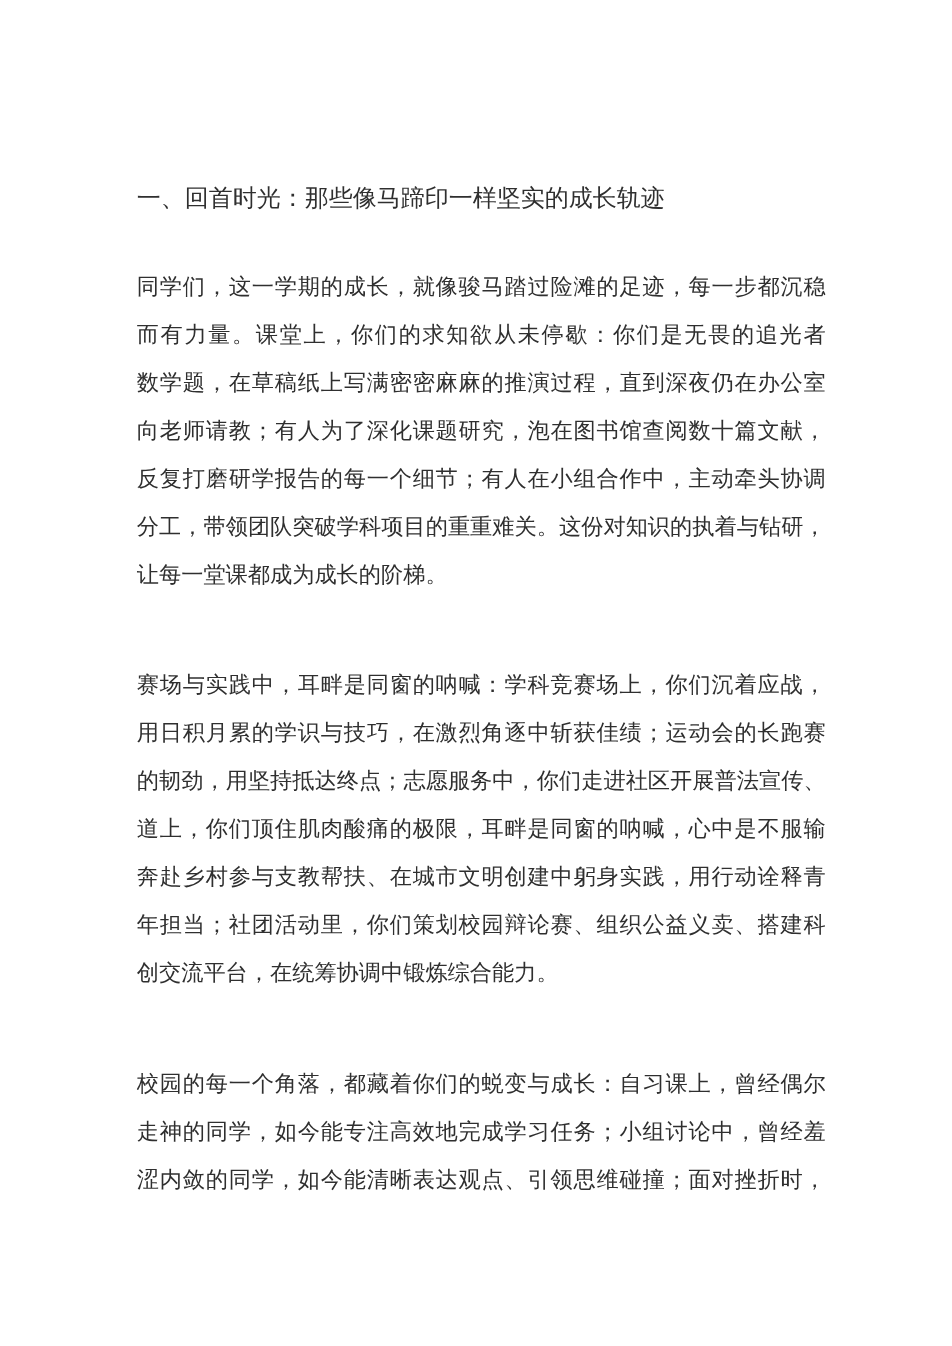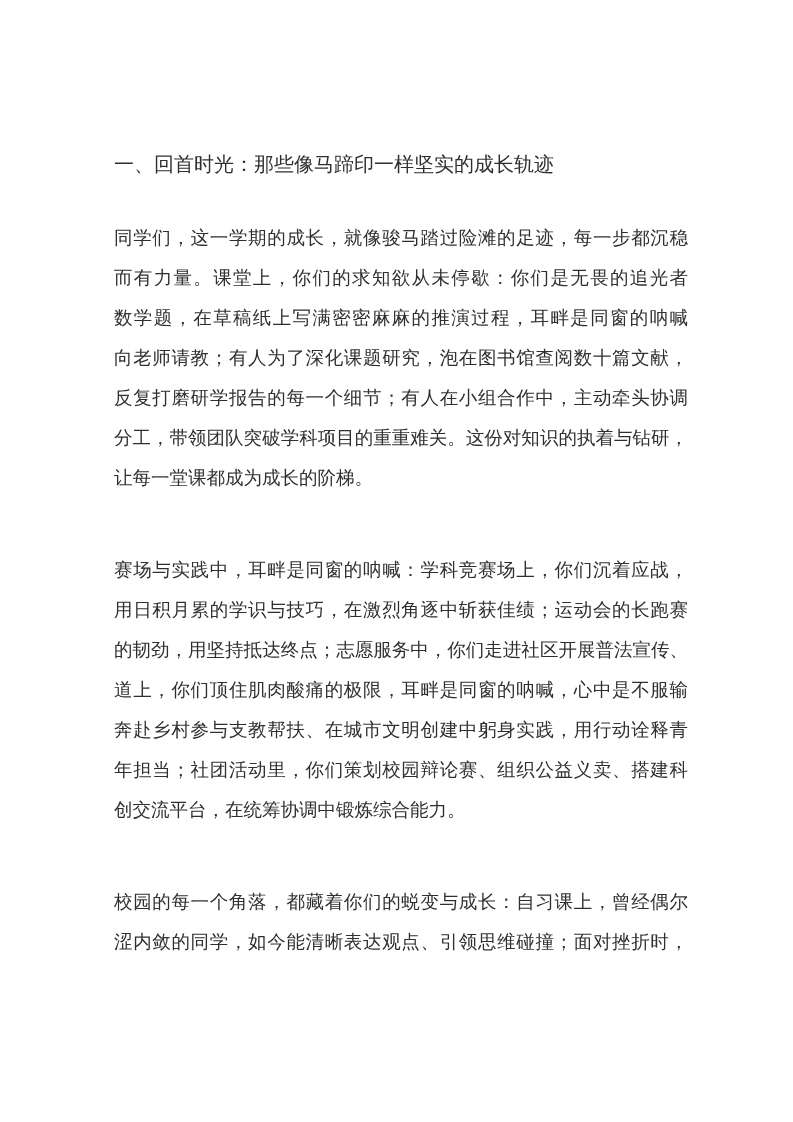--- a/index.html
+++ b/index.html
@@ -6,21 +6,21 @@
     margin: 0;
     padding: 0;
     background: #ffffff;
   }
   .page {
     position: relative;
     width: 793px;
     height: 1122px;
     background: #ffffff;
     overflow: hidden;
-    font-family: Liberation Mono, monospace;
+    font-family: Liberation Serif, serif;
   }
   .content {
     position: absolute;
     left: 114px;
     top: 146px;
     width: 574px;
   }
   .heading {
     font-size: 20px;
     line-height: 40px;
@@ -52,34 +52,35 @@
 </head>
 <body>
 
 <div class="page">
   <div class="content">
     <div class="heading">一、回首时光：那些像马蹄印一样坚实的成长轨迹</div>
     <div id="paragraphs">
         <div class="para">
           <div class="line">同学们，这一学期的成长，就像骏马踏过险滩的足迹，每一步都沉稳</div>
           <div class="line">而有力量。课堂上，你们的求知欲从未停歇：你们是无畏的追光者</div>
-          <div class="line">数学题，在草稿纸上写满密密麻麻的推演过程，耳畔是同窗的呐喊</div>
+          <div class="line">数学题，在草稿纸上写满密密麻麻的推演过程，直到深夜仍在办公室</div>
           <div class="line">向老师请教；有人为了深化课题研究，泡在图书馆查阅数十篇文献，</div>
           <div class="line">反复打磨研学报告的每一个细节；有人在小组合作中，主动牵头协调</div>
           <div class="line">分工，带领团队突破学科项目的重重难关。这份对知识的执着与钻研，</div>
           <div class="line last">让每一堂课都成为成长的阶梯。</div>
         </div>
         <div class="para">
           <div class="line">赛场与实践中，耳畔是同窗的呐喊：学科竞赛场上，你们沉着应战，</div>
           <div class="line">用日积月累的学识与技巧，在激烈角逐中斩获佳绩；运动会的长跑赛</div>
           <div class="line">的韧劲，用坚持抵达终点；志愿服务中，你们走进社区开展普法宣传、</div>
           <div class="line">道上，你们顶住肌肉酸痛的极限，耳畔是同窗的呐喊，心中是不服输</div>
           <div class="line">奔赴乡村参与支教帮扶、在城市文明创建中躬身实践，用行动诠释青</div>
           <div class="line">年担当；社团活动里，你们策划校园辩论赛、组织公益义卖、搭建科</div>
           <div class="line last">创交流平台，在统筹协调中锻炼综合能力。</div>
         </div>
         <div class="para">
           <div class="line">校园的每一个角落，都藏着你们的蜕变与成长：自习课上，曾经偶尔</div>
+          <div class="line">走神的同学，如今能专注高效地完成学习任务；小组讨论中，曾经羞</div>
           <div class="line">涩内敛的同学，如今能清晰表达观点、引领思维碰撞；面对挫折时，</div>
         </div>
       </div>
   </div>
 </div>
 
 </body></html>

